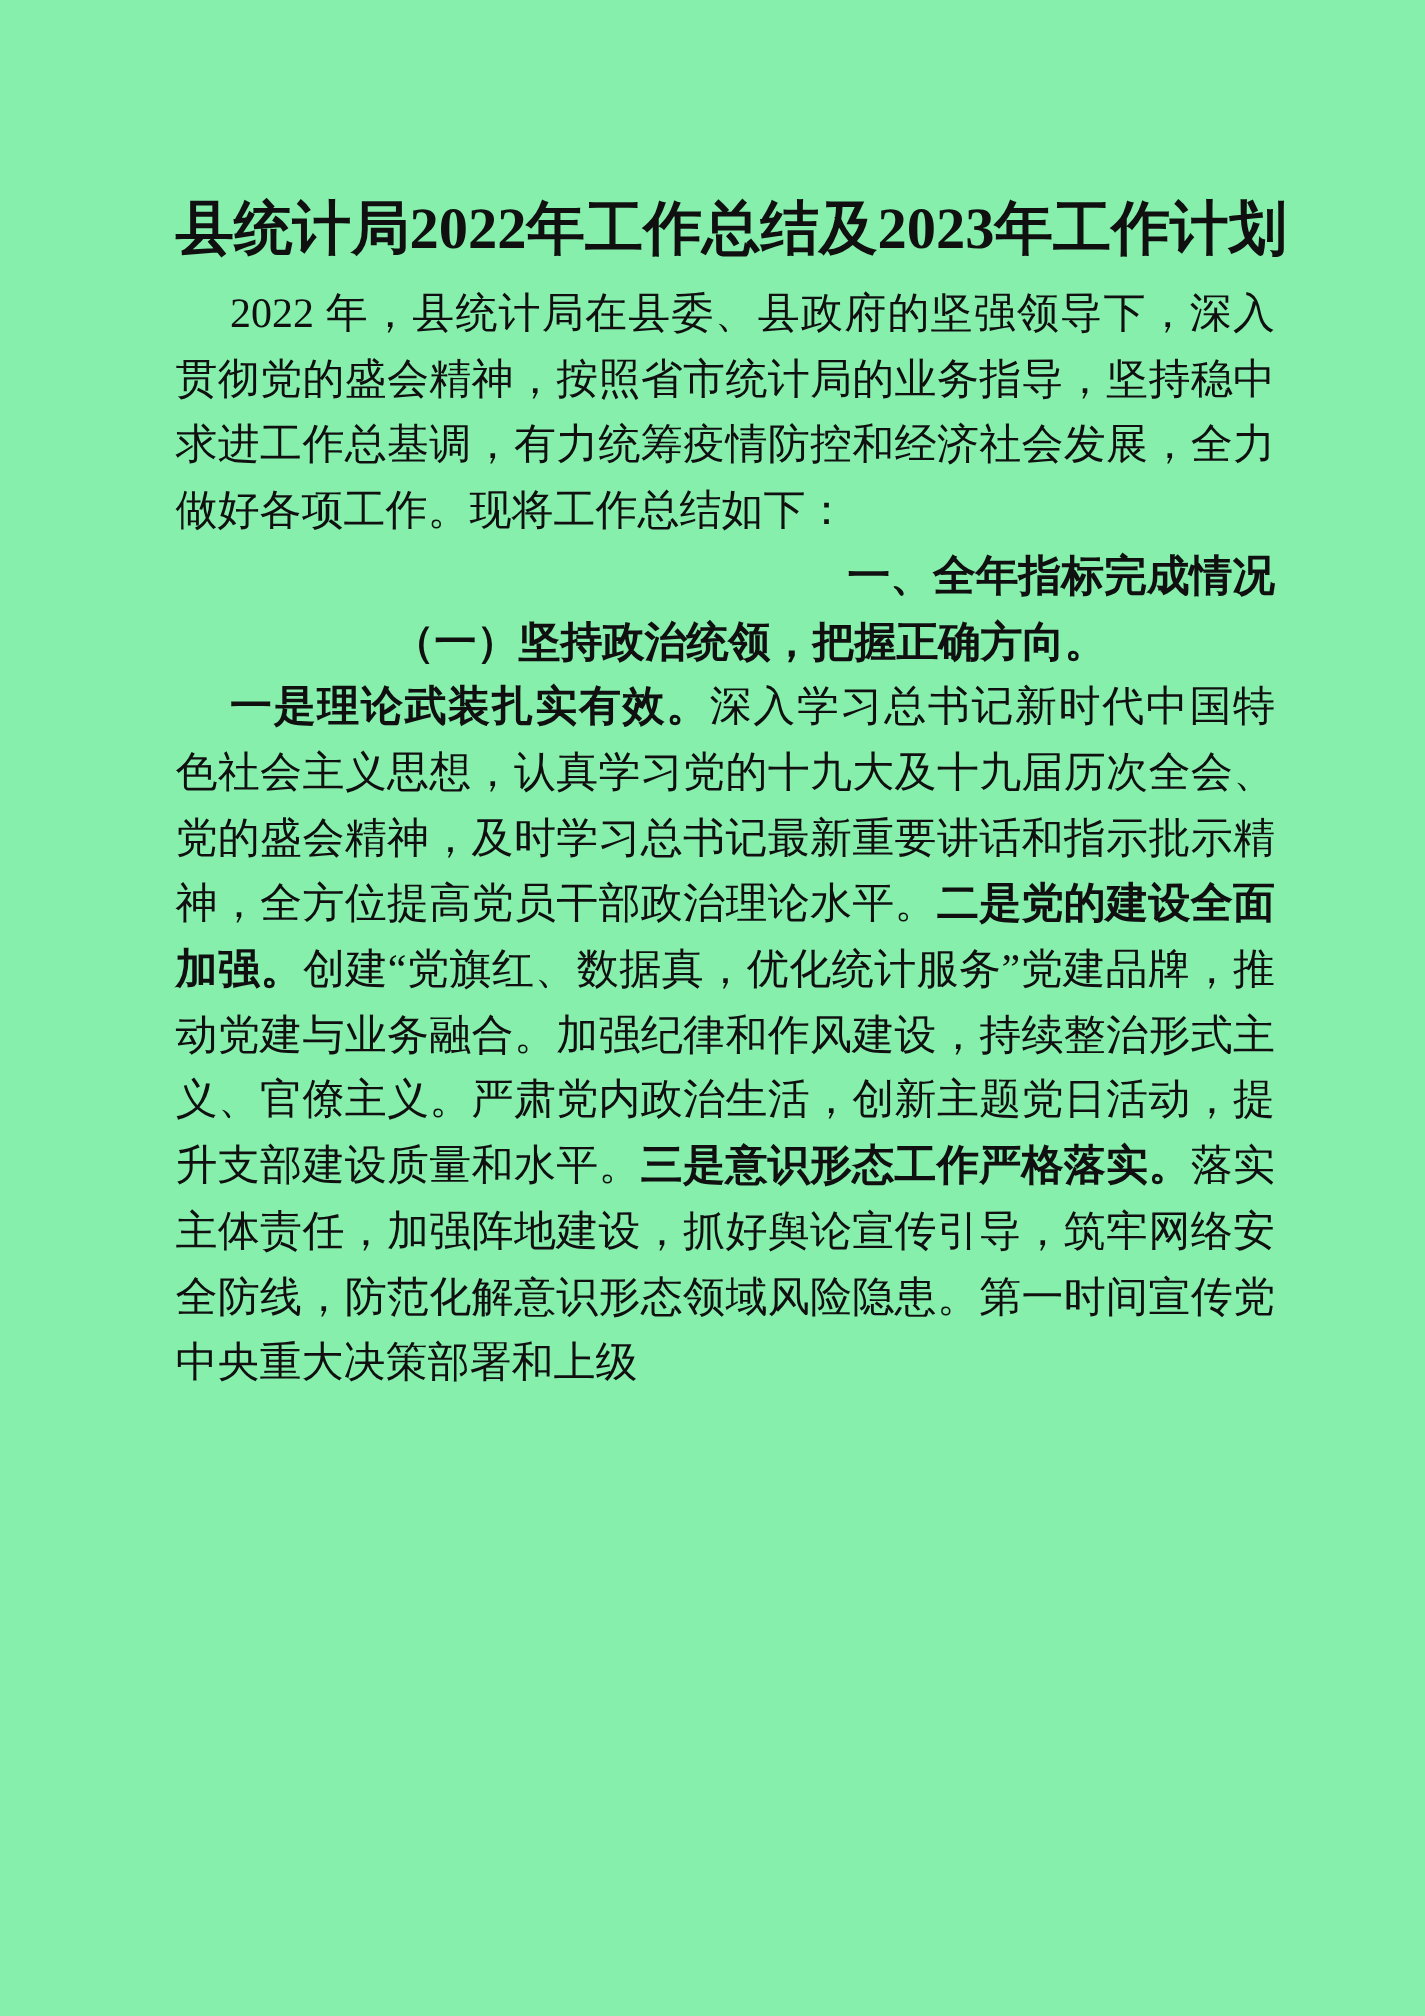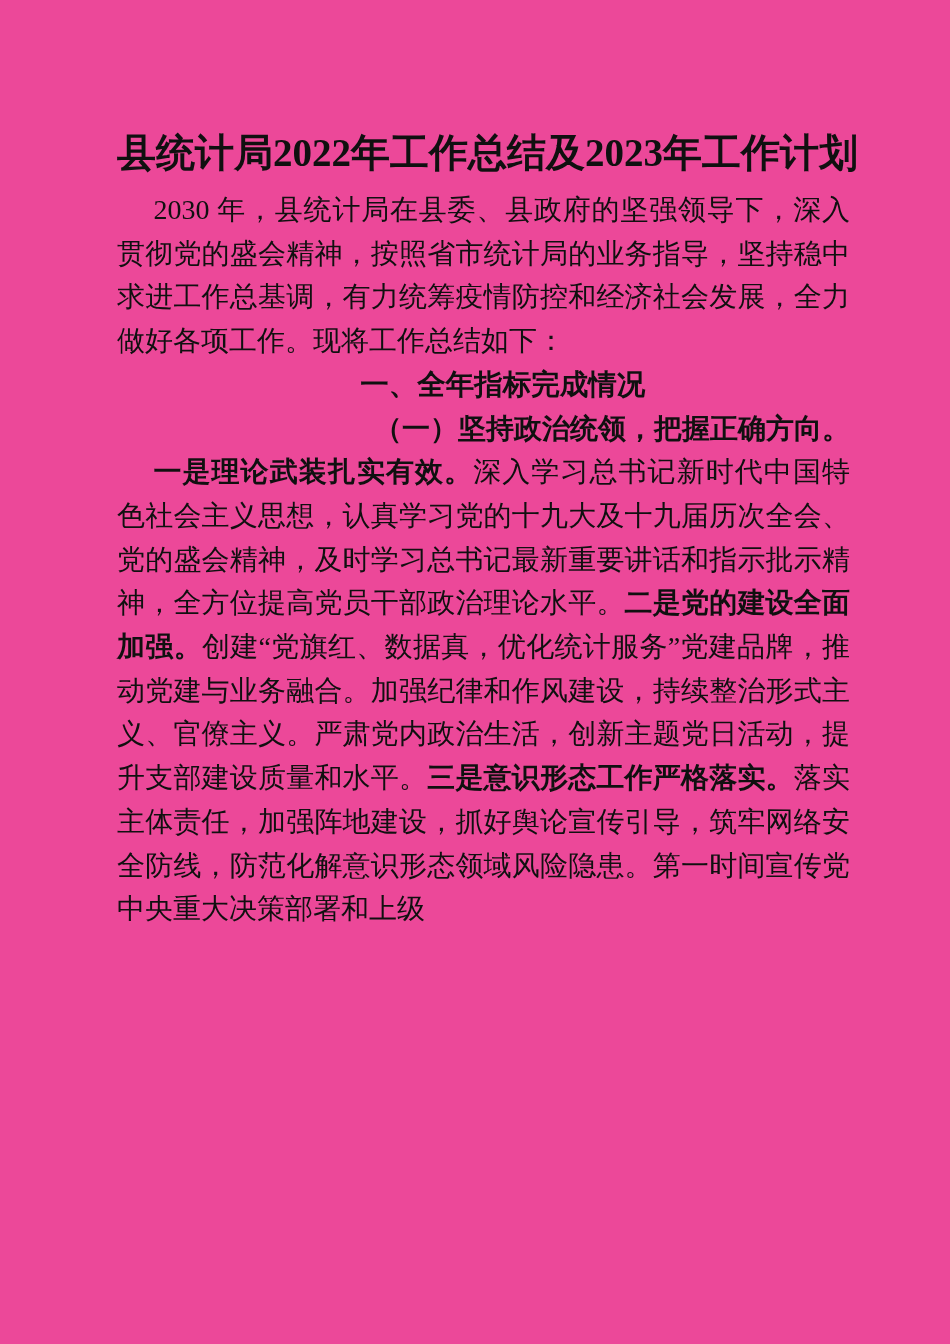--- a/index.html
+++ b/index.html
@@ -5,21 +5,21 @@
   html, body {
     margin: 0;
     padding: 0;
     background: #ffffff;
   }
   .page {
     position: relative;
     width: 950px;
     height: 1344px;
     box-sizing: border-box;
-    background: #ec4899;
+    background: #86efac;
     padding: 124px 100px 0 117px;
     overflow: hidden;
     font-family: "Liberation Serif", "DejaVu Serif", serif;
     color: #101010;
   }
   .blk {
     font-size: 28px;
     line-height: 43.7px;
     text-align: justify;
     text-justify: inter-ideograph;
@@ -34,36 +34,36 @@
     text-align: center;
     text-indent: 0;
     margin-bottom: 7px;
     word-break: keep-all;
     font-family: "Liberation Serif", "DejaVu Serif", serif;
   }
   .blk.h1 {
     font-family: "Liberation Sans", "DejaVu Sans", sans-serif;
     font-weight: bold;
     font-size: 28.5px;
-    text-align: center;
+    text-align: right;
     text-indent: 1.35em;
   }
   .blk.sub {
     font-weight: bold;
-    text-align: right;
+    text-align: center;
     text-indent: 1.15em;
     font-family: Liberation Serif, serif;
   }
   .run { font-weight: normal; }
   .lead { font-weight: bold; }
 </style>
 </head>
 <body>
 
 <div class="page">
   <div>
       <div class="blk title"><span class="lead">县统计局2022年工作总结及2023年工作计划</span></div>
-      <div class="blk p"><span class="run">2030 年，县统计局在县委、县政府的坚强领导下，深入贯彻党的盛会精神，按照省市统计局的业务指导，坚持稳中求进工作总基调，有力统筹疫情防控和经济社会发展，全力做好各项工作。现将工作总结如下：</span></div>
+      <div class="blk p"><span class="run">2022 年，县统计局在县委、县政府的坚强领导下，深入贯彻党的盛会精神，按照省市统计局的业务指导，坚持稳中求进工作总基调，有力统筹疫情防控和经济社会发展，全力做好各项工作。现将工作总结如下：</span></div>
       <div class="blk h1"><span class="lead">一、全年指标完成情况</span></div>
       <div class="blk sub"><span class="lead">（一）坚持政治统领，把握正确方向。</span></div>
       <div class="blk p"><span class="lead">一是理论武装扎实有效。</span><span class="run">深入学习总书记新时代中国特色社会主义思想，认真学习党的十九大及十九届历次全会、党的盛会精神，及时学习总书记最新重要讲话和指示批示精神，全方位提高党员干部政治理论水平。</span><span class="lead">二是党的建设全面加强。</span><span class="run">创建“党旗红、数据真，优化统计服务”党建品牌，推动党建与业务融合。加强纪律和作风建设，持续整治形式主义、官僚主义。严肃党内政治生活，创新主题党日活动，提升支部建设质量和水平。</span><span class="lead">三是意识形态工作严格落实。</span><span class="run">落实主体责任，加强阵地建设，抓好舆论宣传引导，筑牢网络安全防线，防范化解意识形态领域风险隐患。第一时间宣传党中央重大决策部署和上级</span></div>
     </div>
 </div>
 
 </body></html>

